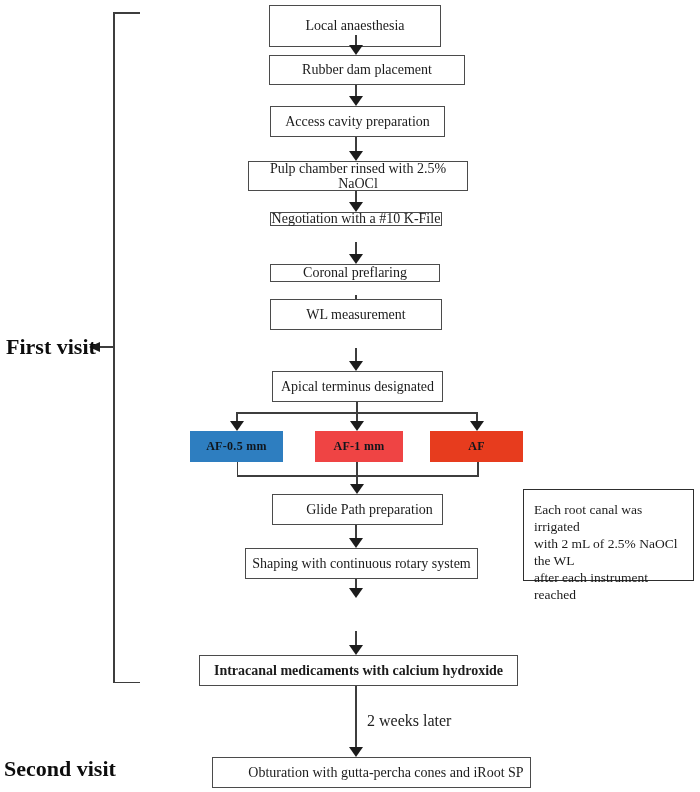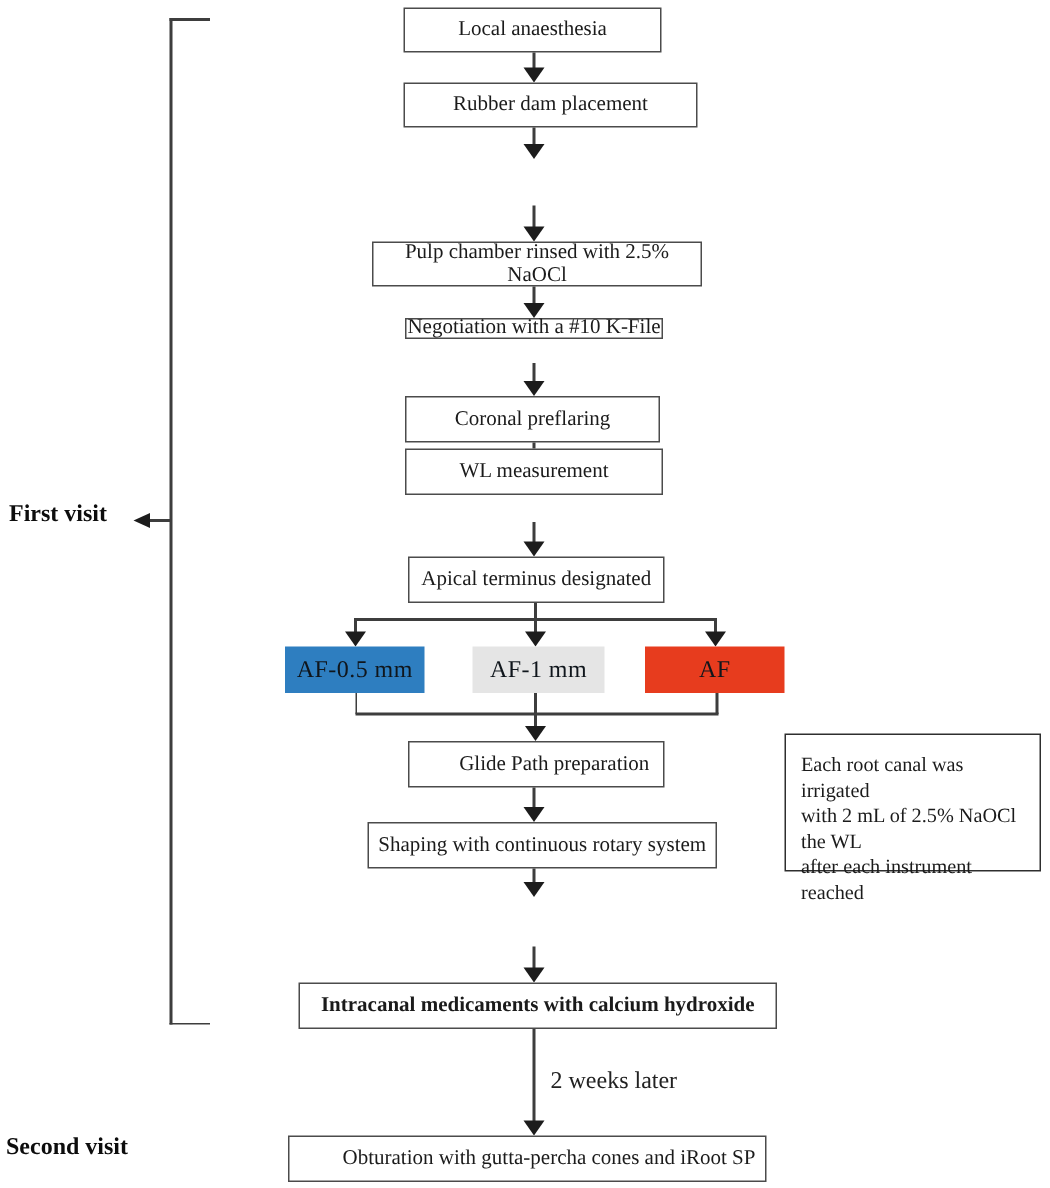--- a/index.html
+++ b/index.html
@@ -8,81 +8,82 @@
     font-family:"Liberation Serif","DejaVu Serif",serif;
     color:#1b1b1b;overflow:hidden;
   }
   .pbox{
     position:absolute;box-sizing:border-box;border:1px solid #4b4b4b;background:#ffffff;
     display:flex;align-items:center;justify-content:center;text-align:center;
     font-size:14px;line-height:1.1;color:#1b1b1b;
   }
   .cbox{
     position:absolute;box-sizing:border-box;display:flex;align-items:center;justify-content:center;
-    font-size:16px;font-weight:normal;color:#10161c;letter-spacing:.3px;
+    font-size:12px;font-weight:bold;color:#10161c;letter-spacing:.3px;
   }
   .vline{position:absolute;width:1.5px;background:#3d3d3d;}
   .hline{position:absolute;height:1.5px;background:#3d3d3d;}
   .varrow{position:absolute;width:14px;}
   .varrow .stem{position:absolute;left:6.2px;top:0;bottom:9px;width:1.6px;background:#3d3d3d;}
   .varrow .head{position:absolute;left:0;bottom:0;width:0;height:0;
     border-left:7px solid transparent;border-right:7px solid transparent;border-top:10px solid #1c1c1c;}
   .head-left{position:absolute;width:0;height:0;
     border-top:5.5px solid transparent;border-bottom:5.5px solid transparent;border-right:11px solid #1c1c1c;}
-  .visit-label{position:absolute;font-weight:bold;font-size:16px;color:#0d0d0d;white-space:nowrap;}
+  .visit-label{position:absolute;font-weight:bold;font-size:22px;color:#0d0d0d;white-space:nowrap;}
   .interval-label{position:absolute;font-size:16px;color:#222;white-space:nowrap;}
   .note{
     position:absolute;box-sizing:border-box;border:1.5px solid #2e2e2e;background:#ffffff;
     padding:11px 6px 6px 10px;font-size:13.5px;line-height:17px;color:#1b1b1b;
   }
 </style>
 </head>
 <body>
 
 <div id="stage">
 
   <div class="vline" style="left:113px;top:12px;height:671px;"></div>
   <div class="hline" style="left:113px;top:12px;width:27px;"></div>
   <div class="hline" style="left:113px;top:681.5px;width:27px;"></div>
   <div class="hline" style="left:99px;top:346px;width:15px;"></div>
   <div class="head-left" style="left:89px;top:341.5px;"></div>
   <div class="visit-label" style="left:6px;top:334px;">First visit</div>
 
   <div class="visit-label" style="left:4px;top:756px;">Second visit</div>
 
-  <div class="pbox" style="left:269px;top:5px;width:172px;height:30px;text-align:right;">Local anaesthesia</div>
+  <div class="pbox" style="left:269px;top:5px;width:172px;height:42px;text-align:right;">Local anaesthesia</div>
   <div class="varrow" style="left:349px;top:35px;height:20px;">
       <div class="stem"></div>
       <div class="head"></div>
     </div>
 
   <div class="pbox" style="left:269px;top:55px;width:196px;height:30px;">Rubber dam placement</div>
   <div class="varrow" style="left:349px;top:85px;height:21px;">
       <div class="stem"></div>
       <div class="head"></div>
     </div>
 
+  <div class="pbox" style="left:270px;top:106px;width:175px;height:31px;">Access cavity preparation</div>
   <div class="varrow" style="left:349px;top:137px;height:24px;">
       <div class="stem"></div>
       <div class="head"></div>
     </div>
 
   <div class="pbox" style="left:248px;top:161px;width:220px;height:30px;">Pulp chamber rinsed with 2.5% NaOCl</div>
   <div class="varrow" style="left:349px;top:191px;height:21px;">
       <div class="stem"></div>
       <div class="head"></div>
     </div>
 
   <div class="pbox" style="left:270px;top:212px;width:172px;height:14px;">Negotiation with a #10 K-File</div>
   <div class="varrow" style="left:349px;top:242px;height:22px;">
       <div class="stem"></div>
       <div class="head"></div>
     </div>
 
-  <div class="pbox" style="left:270px;top:264px;width:170px;height:31px;">Coronal preflaring</div>
+  <div class="pbox" style="left:270px;top:264px;width:170px;height:18px;">Coronal preflaring</div>
   <div class="varrow" style="left:349px;top:295px;height:22px;">
       <div class="stem"></div>
       <div class="head"></div>
     </div>
 
   <div class="pbox" style="left:270px;top:299px;width:172px;height:31px;">WL measurement</div>
   <div class="varrow" style="left:349px;top:348px;height:23px;">
       <div class="stem"></div>
       <div class="head"></div>
     </div>
@@ -98,21 +99,21 @@
   <div class="varrow" style="left:350px;top:412px;height:19px;">
       <div class="stem"></div>
       <div class="head"></div>
     </div>
   <div class="varrow" style="left:470px;top:412px;height:19px;">
       <div class="stem"></div>
       <div class="head"></div>
     </div>
 
   <div class="cbox" style="left: 190px; top: 431px; width: 93px; height: 31px; background-color: rgb(46, 126, 192);">AF-0.5 mm</div>
-  <div class="cbox" style="left: 315px; top: 431px; width: 88px; height: 31px; background-color: #e5e5e5;">AF-1 mm</div>
+  <div class="cbox" style="left: 315px; top: 431px; width: 88px; height: 31px; background-color: #ef4444;">AF-1 mm</div>
   <div class="cbox" style="left: 430px; top: 431px; width: 93px; height: 31px; background-color: rgb(231, 60, 30);">AF</div>
 
   <div class="vline" style="left:236.5px;top:462px;height:14px;"></div>
   <div class="vline" style="left:356.3px;top:462px;height:14px;"></div>
   <div class="vline" style="left:477px;top:462px;height:14px;"></div>
   <div class="hline" style="left:236.5px;top:475px;width:242px;"></div>
   <div class="varrow" style="left:350px;top:475px;height:19px;">
       <div class="stem"></div>
       <div class="head"></div>
     </div>
@@ -135,21 +136,21 @@
     </div>
 
   <div class="pbox" style="left:199px;top:655px;width:319px;height:31px;font-weight:bold;">Intracanal medicaments with calcium hydroxide</div>
 
   <div class="varrow" style="left:349px;top:686px;height:71px;">
       <div class="stem"></div>
       <div class="head"></div>
     </div>
   <div class="interval-label" style="left:367px;top:712px;">2 weeks later</div>
 
-  <div class="pbox" style="left:192px;top:757px;width:319px;height:31px;padding-left:29px;">Obturation with gutta-percha cones and iRoot SP</div>
+  <div class="pbox" style="left:212px;top:757px;width:319px;height:31px;padding-left:29px;">Obturation with gutta-percha cones and iRoot SP</div>
 
   <div class="note" style="left:523px;top:489px;width:171px;height:92px;">
     <div>Each root canal was irrigated</div>
     <div>with 2 mL of 2.5% NaOCl</div>
     <div>the WL</div>
     <div>after each instrument reached</div>
   </div>
 
 </div>
 

